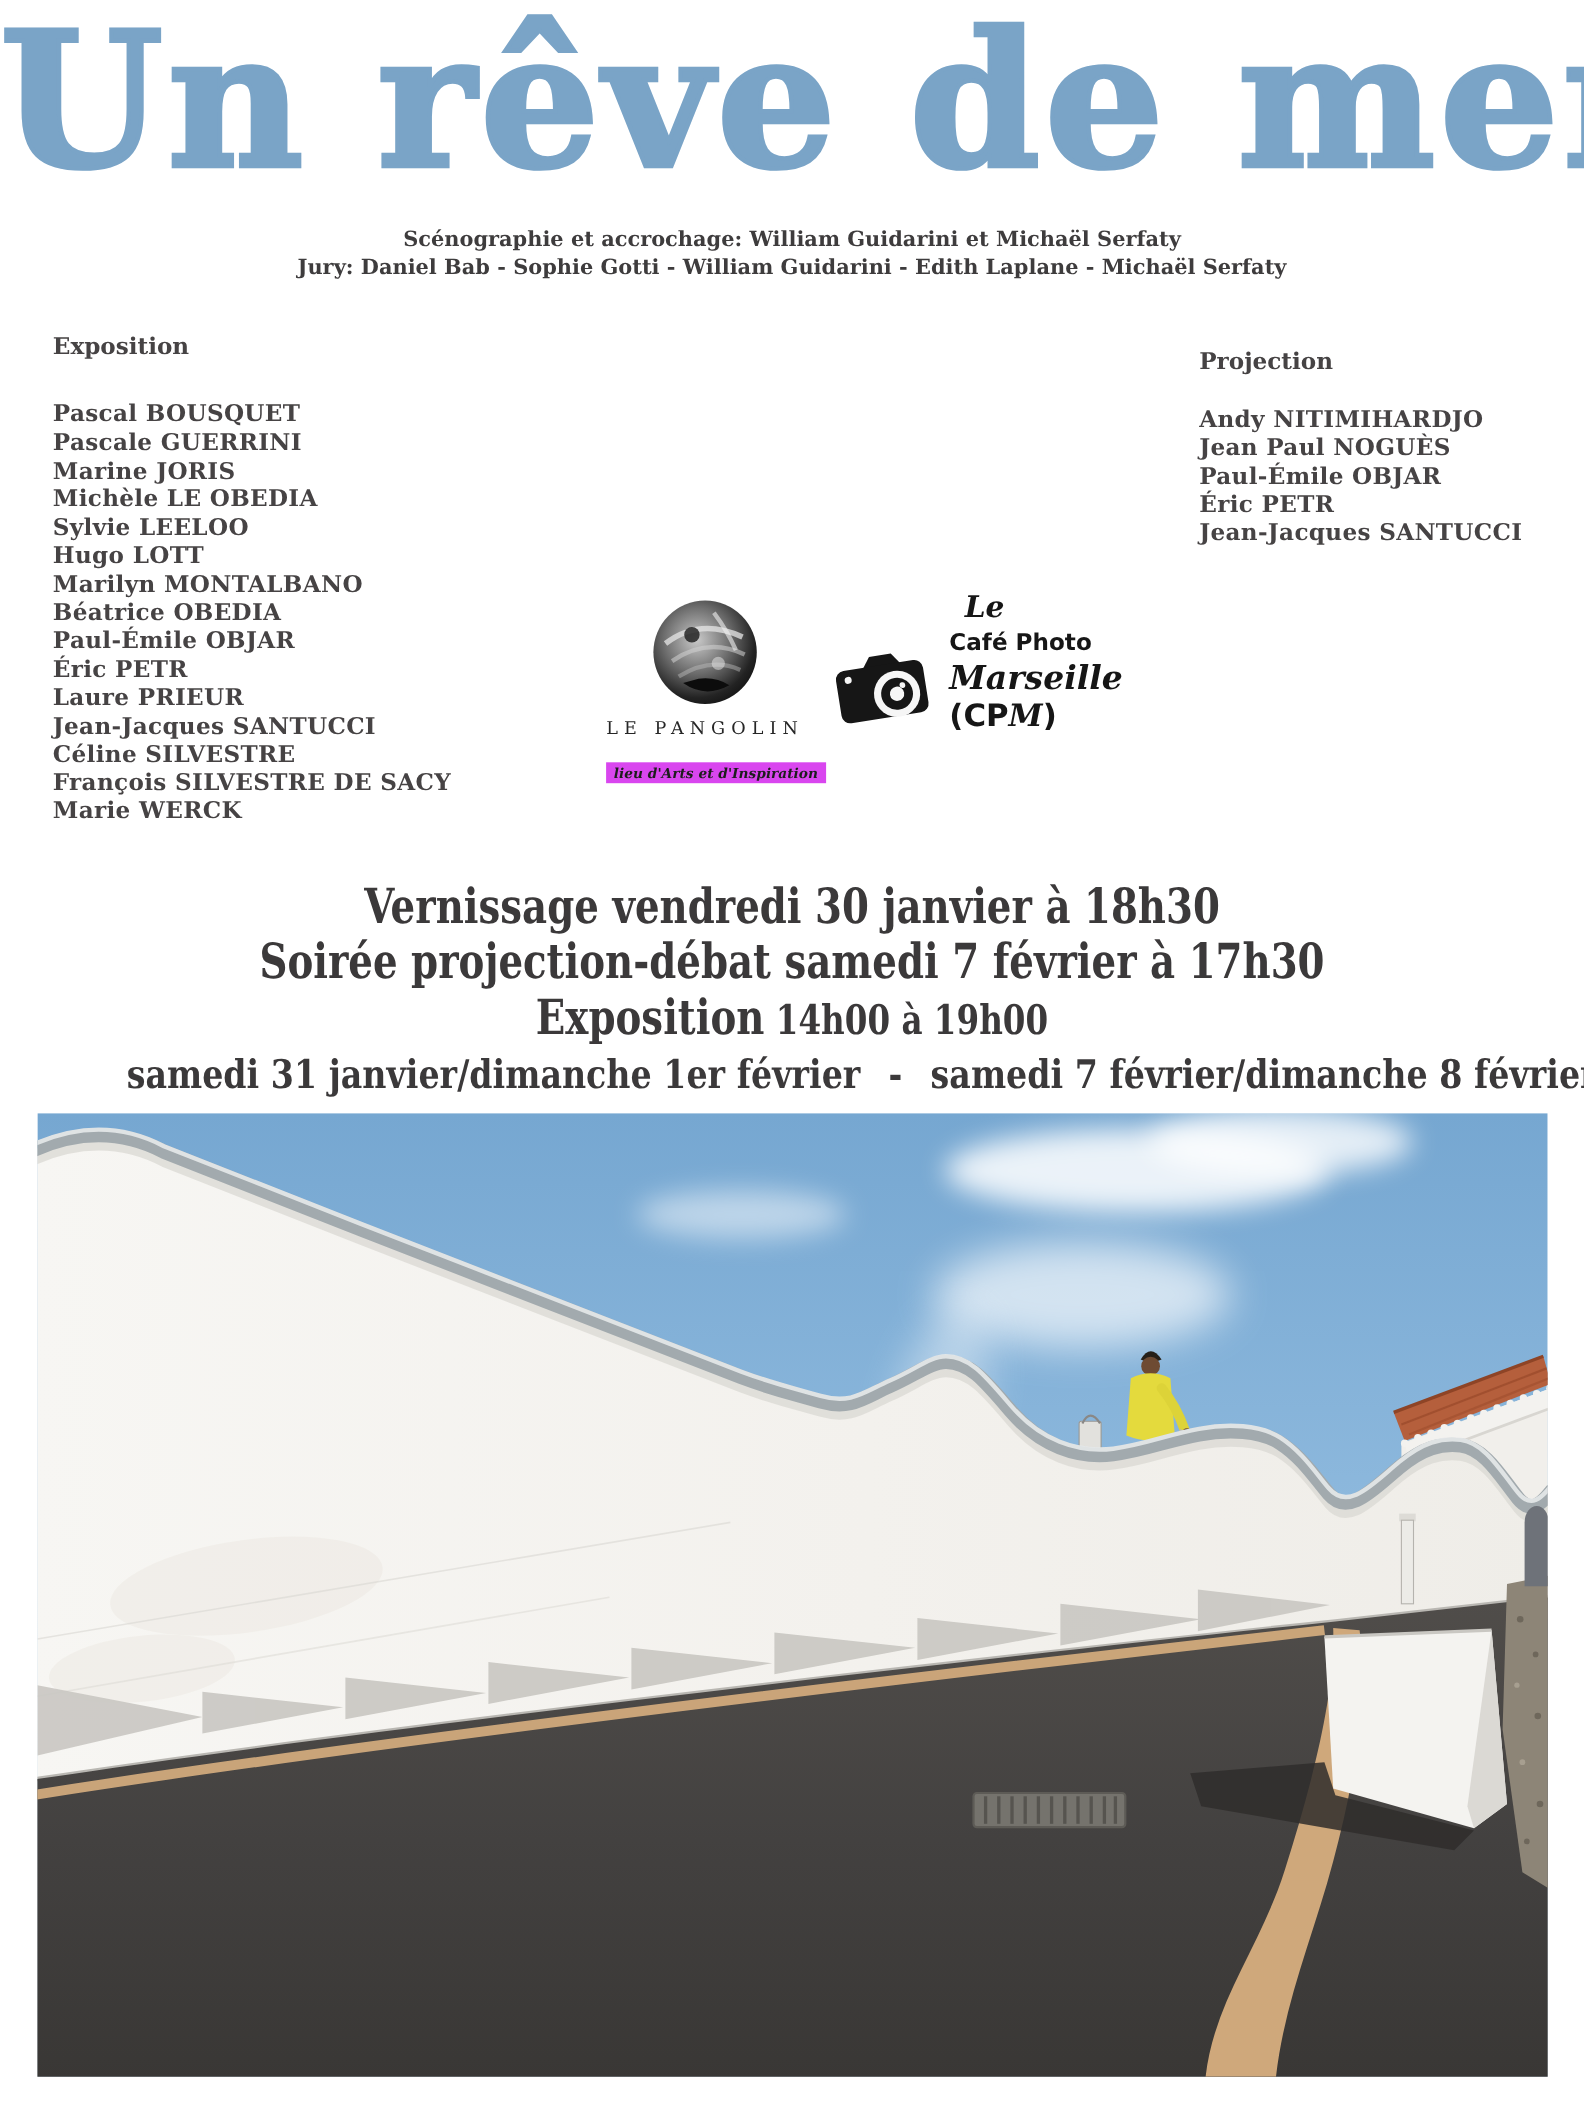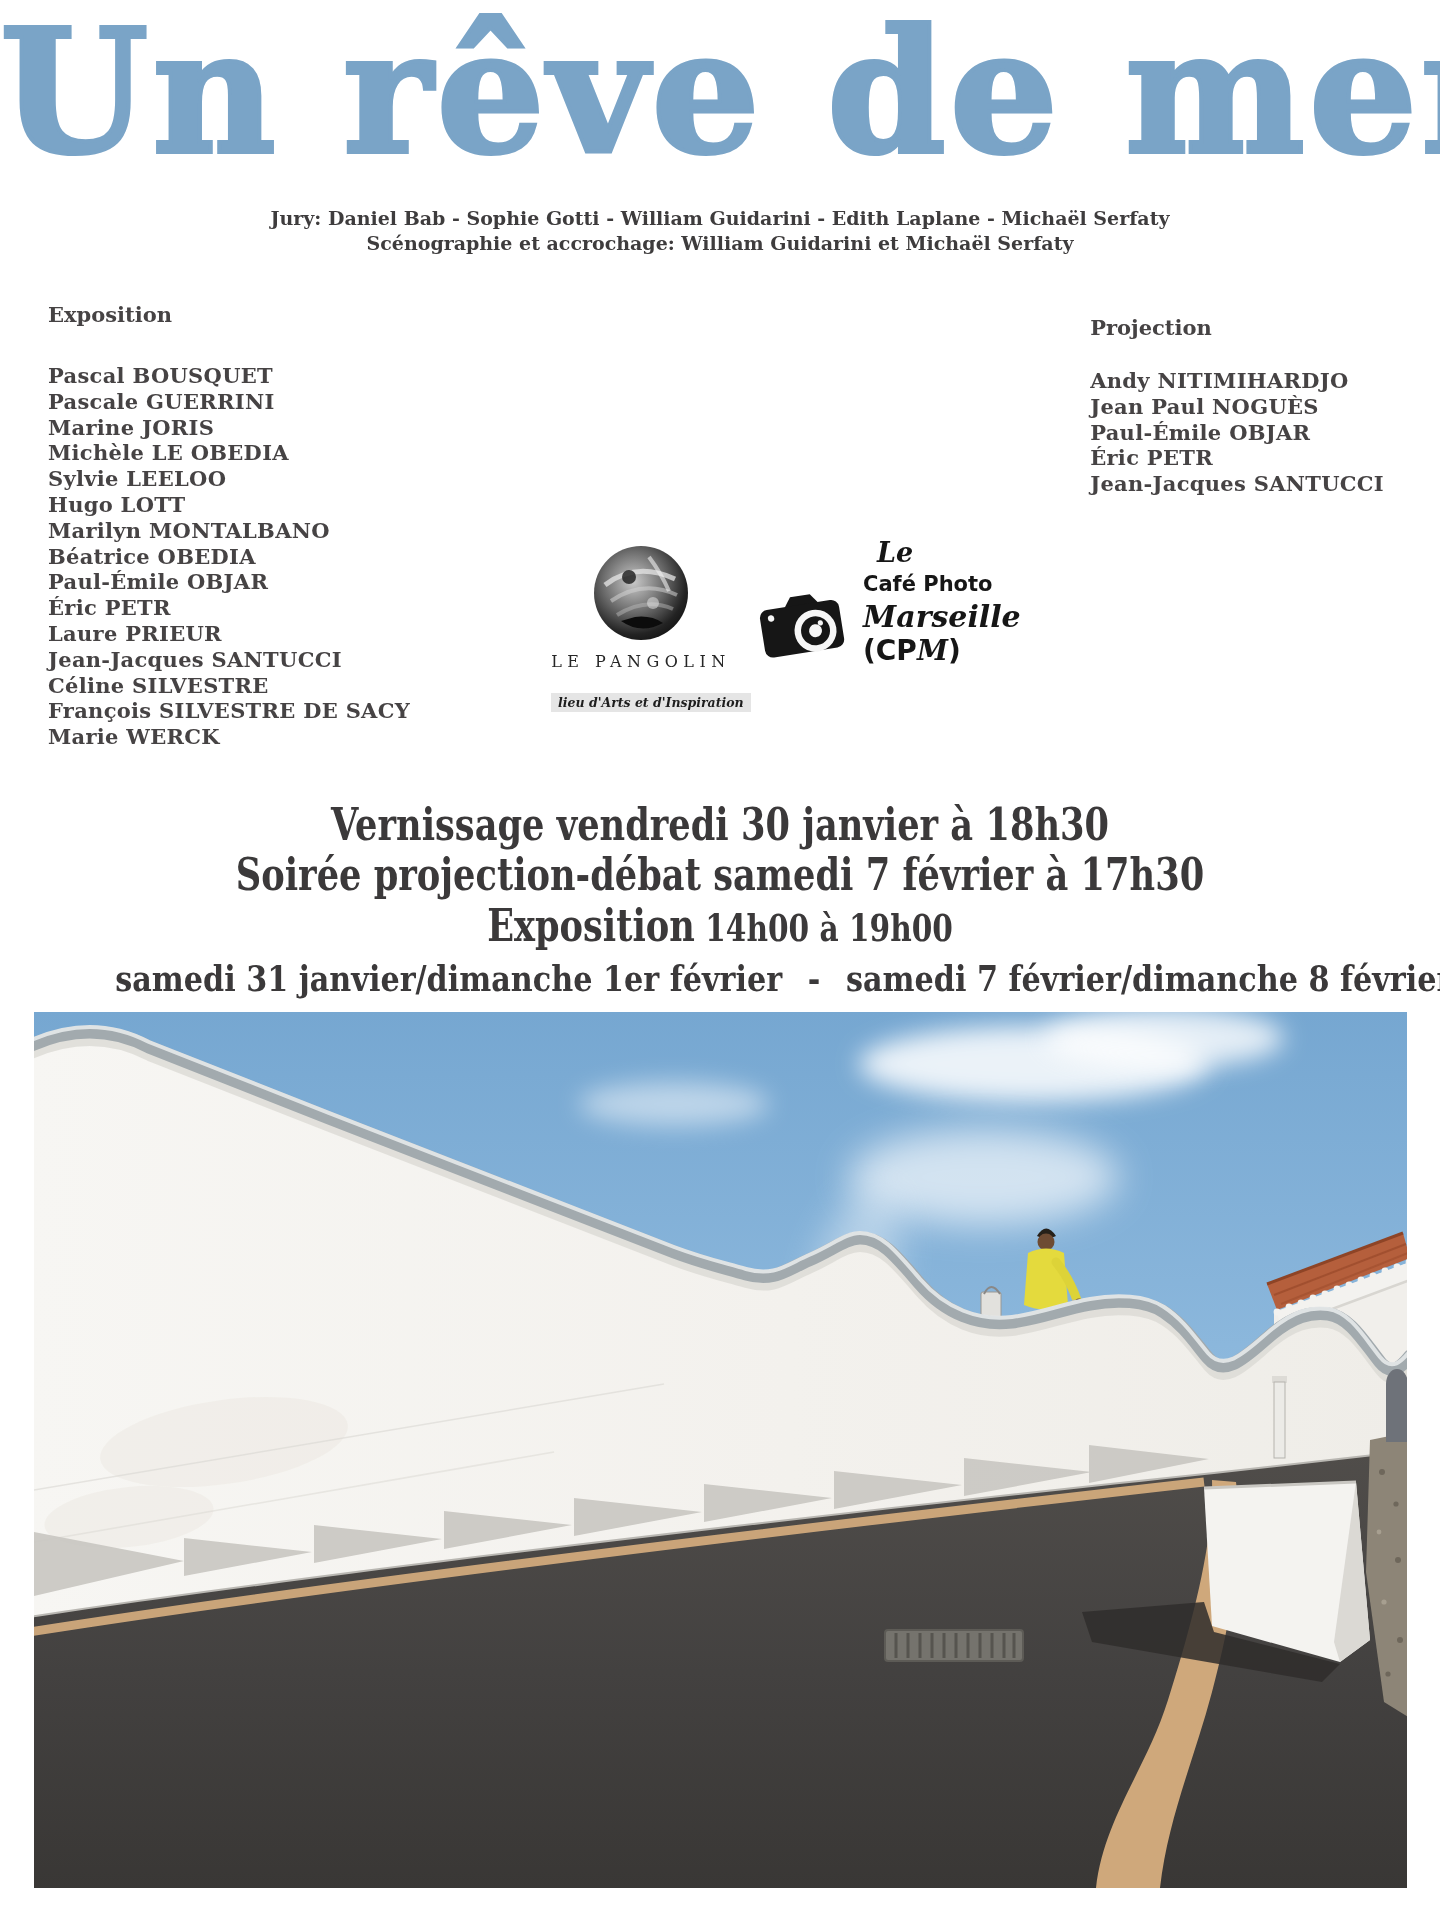--- a/index.html
+++ b/index.html
@@ -17,21 +17,21 @@
   .col h3{font-size:21px;margin:0;}
   .col ul{list-style:none;margin:0;padding:0;}
   .col li{font-size:21px;line-height:25.8px;letter-spacing:.3px;white-space:nowrap;}
   .col-left{position:absolute;left:48px;top:302px;}
   .col-left ul{margin-top:36px;}
   .col-right{position:absolute;right:56px;top:296px;margin-top:19px;}
   .col-right ul{margin-top:28px;}
   
   .pangolin{position:absolute;left:551px;top:543px;width:180px;text-align:center;}
   .pangolin-name{font-size:16px;letter-spacing:5.5px;color:#262626;margin-top:5px;white-space:nowrap;}
-  .pangolin-tag{display:inline-block;background:#e5e5e5;font-style:italic;font-weight:bold;
+  .pangolin-tag{display:inline-block;background:#d946ef;font-style:italic;font-weight:bold;
                 font-size:12.5px;line-height:17px;padding:1px 7px;color:#1d1d1d;margin-top:3px;white-space:nowrap;}
   .cpm{position:absolute;left:757px;top:538px;width:280px;height:160px;}
   .cpm-cam{position:absolute;left:0;top:44px;}
   .cpm-text{position:absolute;left:106px;top:0;color:#161616;white-space:nowrap;}
   .cpm-le{font-style:italic;font-weight:bold;font-size:27px;line-height:30px;margin-left:14px;}
   .cpm-cafe{font-family:"DejaVu Sans",sans-serif;font-weight:bold;font-size:21px;line-height:32px;}
   .cpm-mars{font-style:italic;font-weight:bold;font-size:30px;line-height:34px;}
   .cpm-acr{font-family:"DejaVu Sans",sans-serif;font-weight:bold;font-size:28px;line-height:33px;}
   .cpm-acr .m{font-family:"DejaVu Serif",serif;font-style:italic;}
   
@@ -46,22 +46,22 @@
   .photo{position:absolute;left:34px;top:1012px;width:1373px;height:876px;}
 </style>
 </head>
 <body>
 
 <div class="poster">
 
   <div class="title">Un rêve de mer</div>
 
   <div class="jury">
+    <div>Scénographie et accrochage: William Guidarini et Michaël Serfaty</div>
     <div>Jury: Daniel Bab - Sophie Gotti - William Guidarini - Edith Laplane - Michaël Serfaty</div>
-    <div>Scénographie et accrochage: William Guidarini et Michaël Serfaty</div>
   </div>
 
   <div class="col col-left">
     <h3>Exposition</h3>
     <ul>
       <li>Pascal BOUSQUET</li>
       <li>Pascale GUERRINI</li>
       <li>Marine JORIS</li>
       <li>Michèle LE OBEDIA</li>
       <li>Sylvie LEELOO</li>

